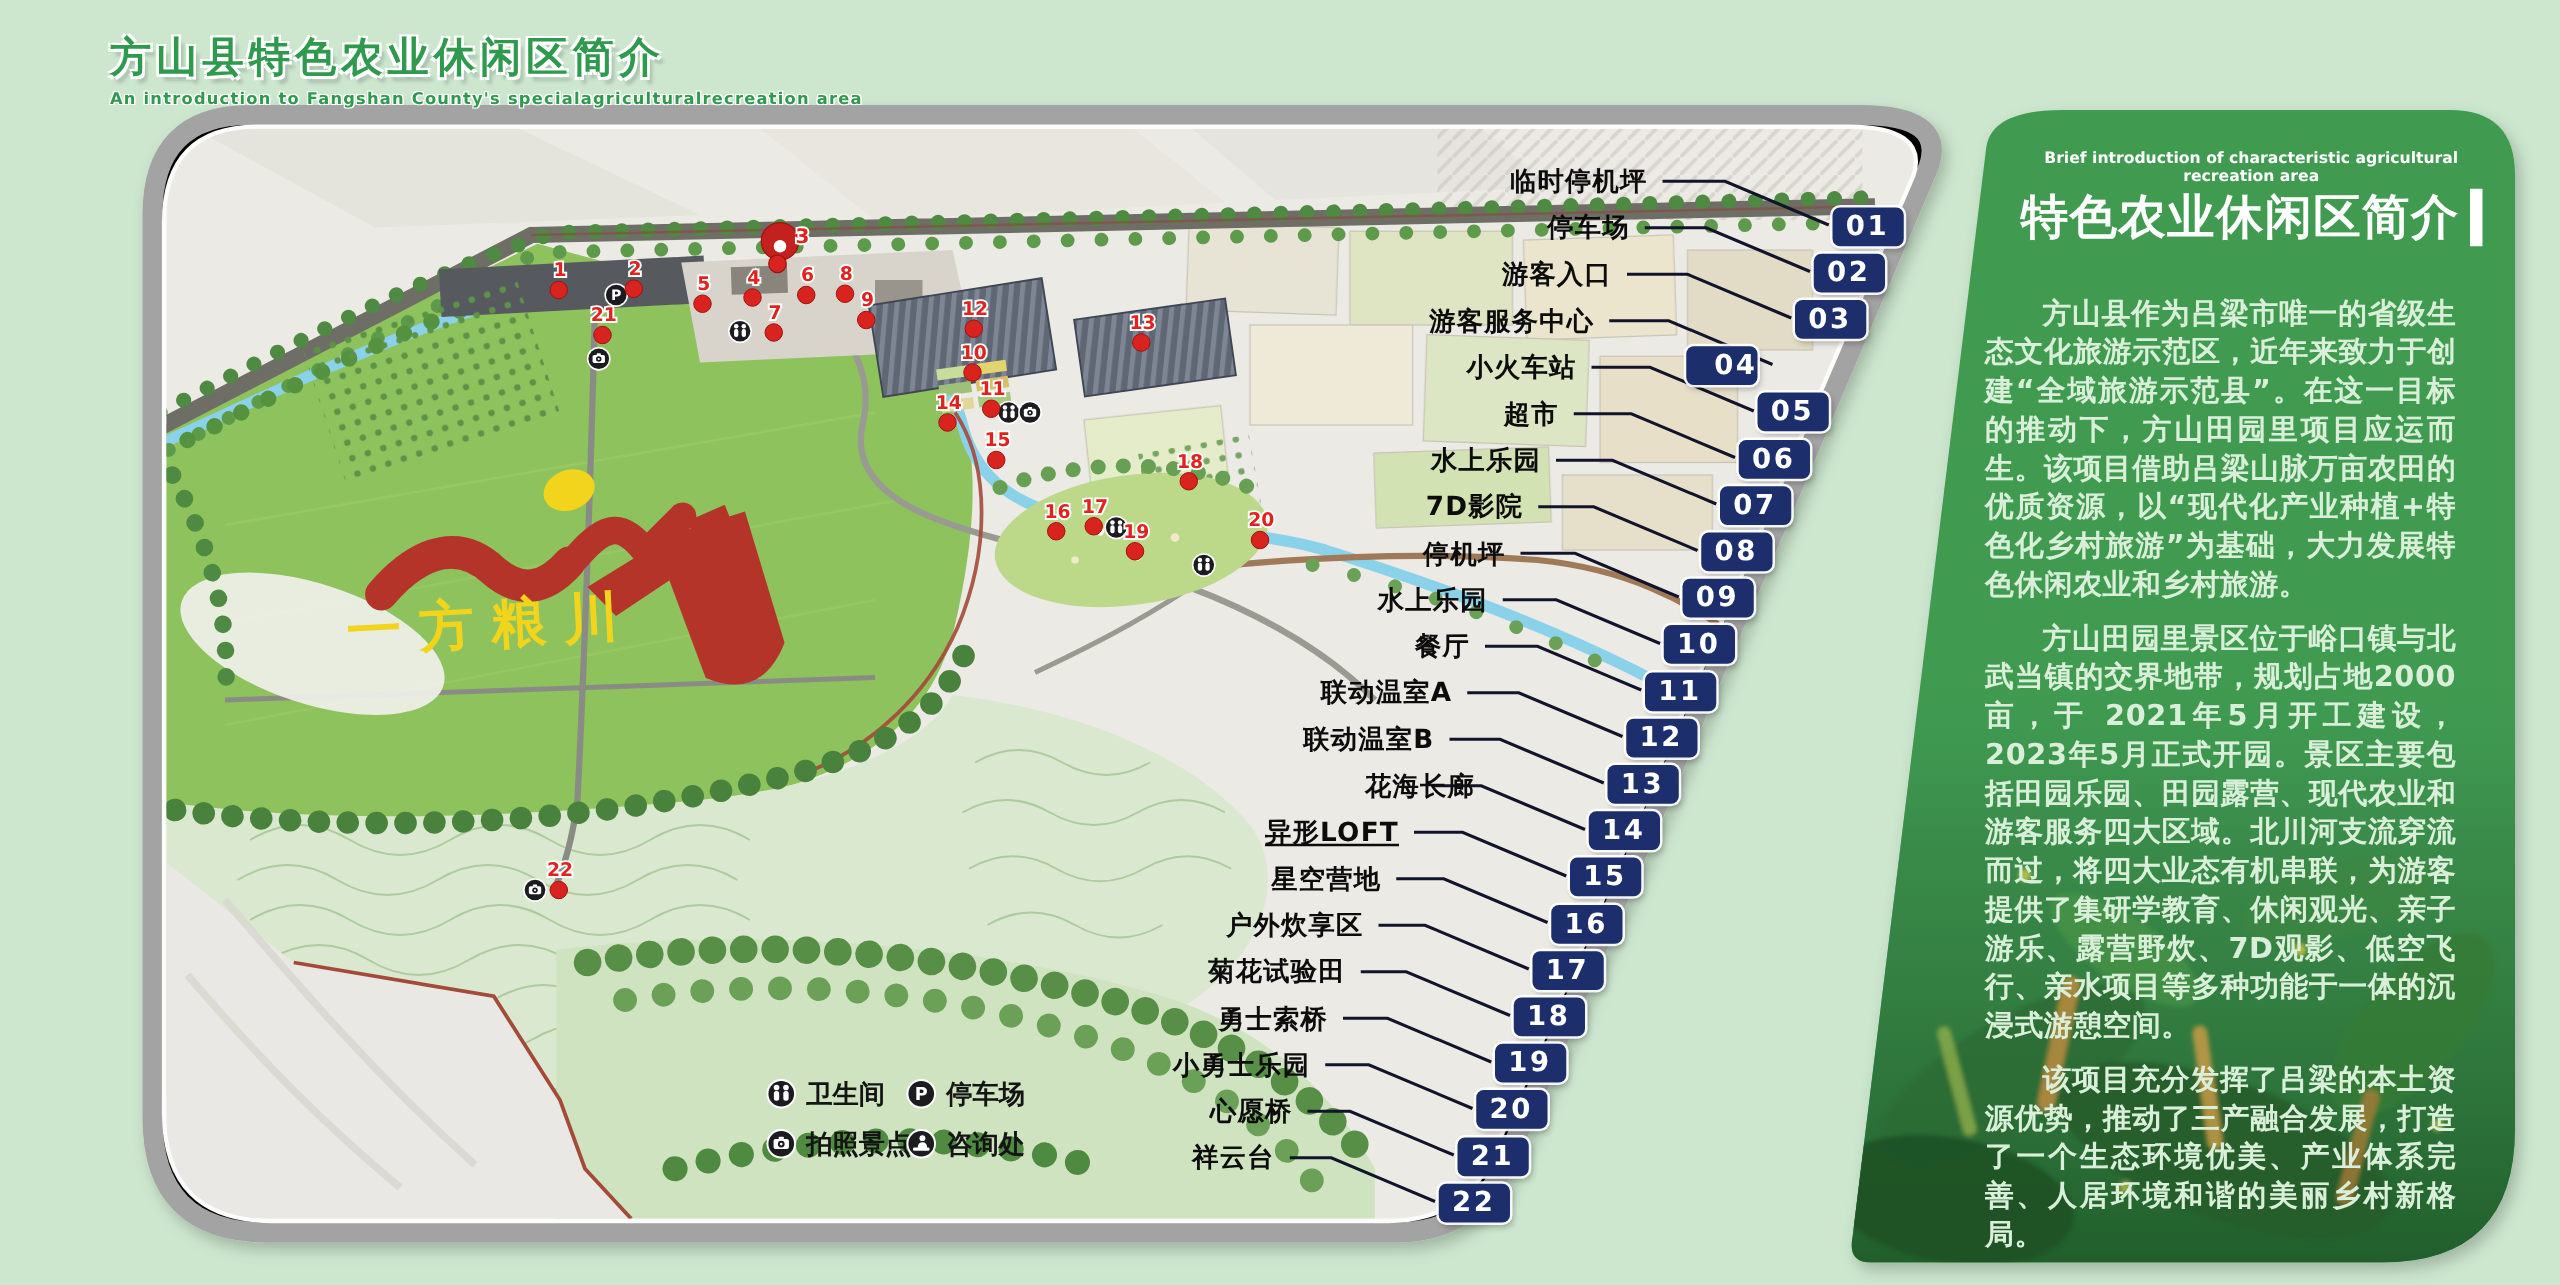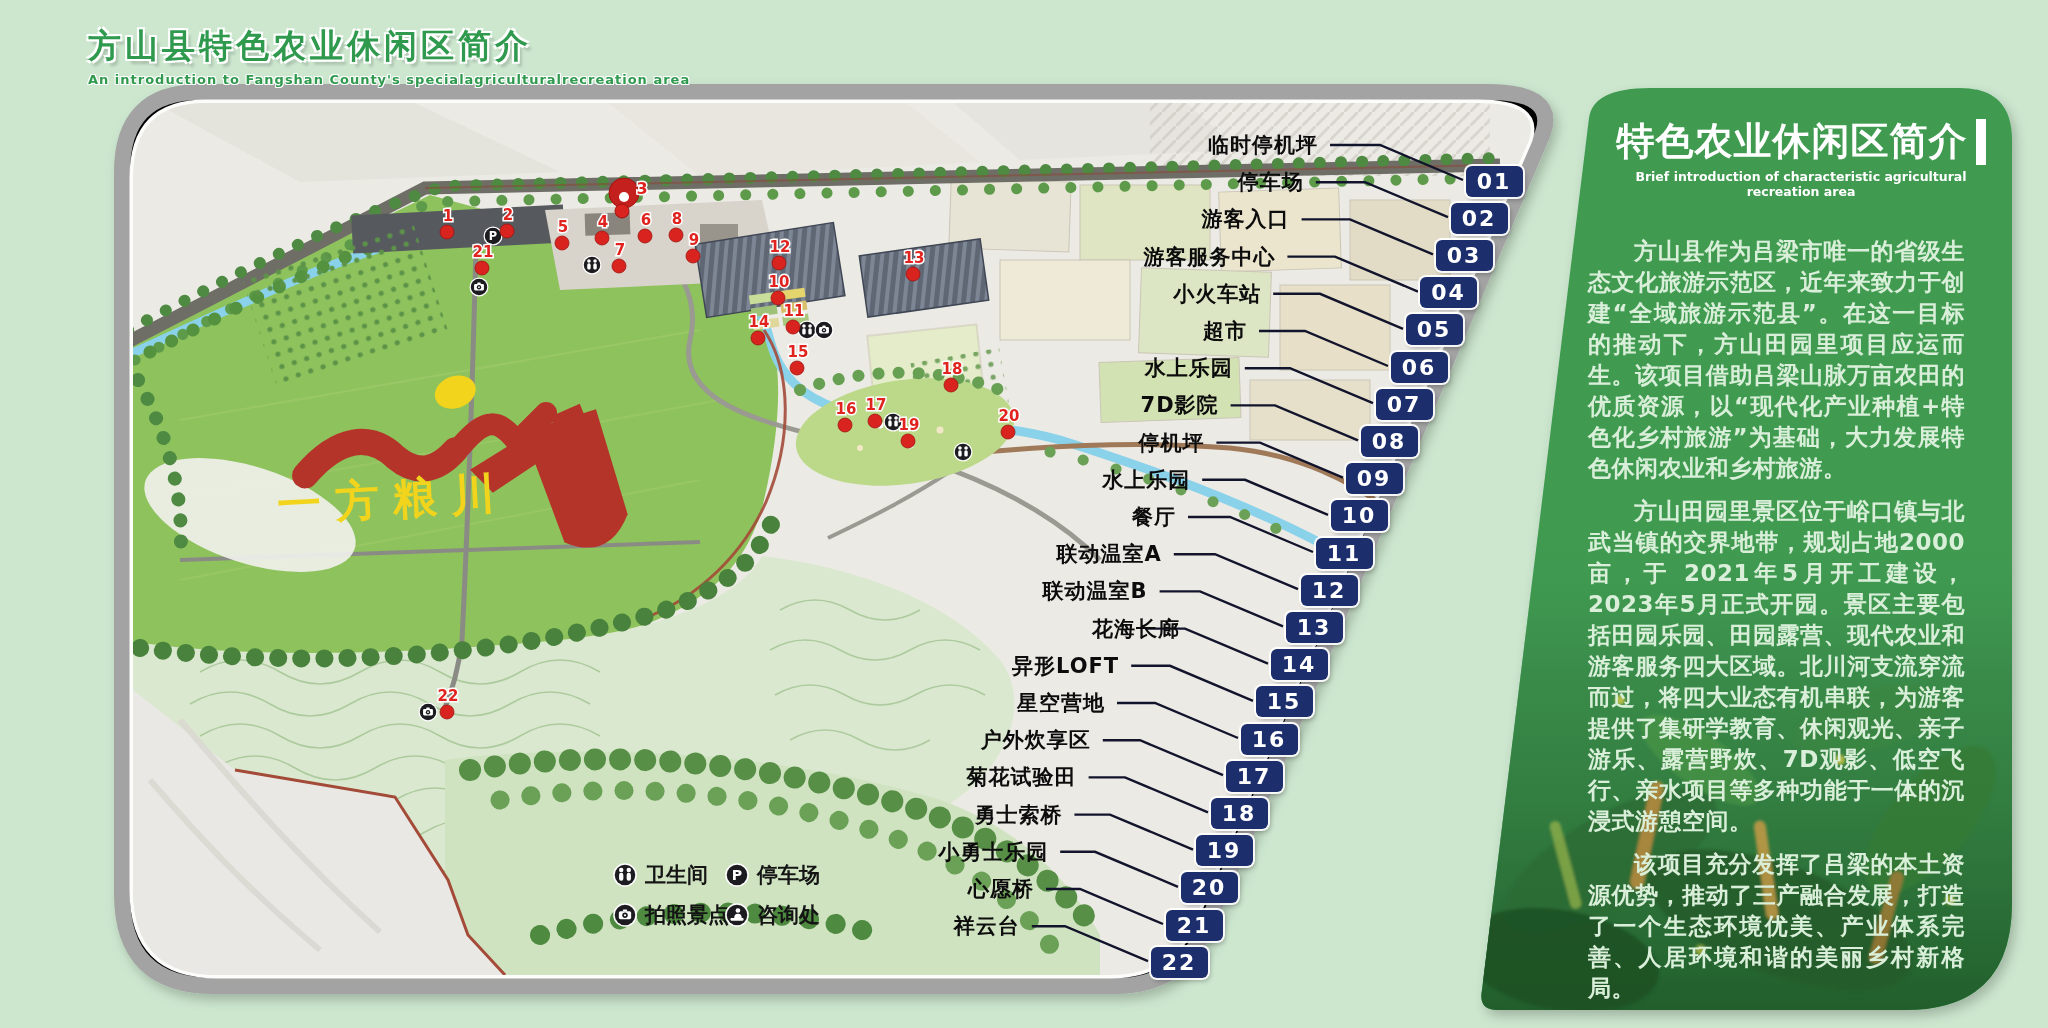--- a/index.html
+++ b/index.html
@@ -419,42 +419,42 @@
   </header>
 
   <div id="callouts">
       <div class="co-label" style="left: 978px; top: 129px;">临时停机坪</div>
       <div class="co-badge" style="left: 1465.5px; top: 165.5px;">01</div>
       <div class="co-label" style="left: 963.8px; top: 166.2px;">停车场</div>
       <div class="co-badge" style="left: 1450.5px; top: 202.7px;">02</div>
       <div class="co-label" style="left: 949.6px; top: 203.4px;">游客入口</div>
       <div class="co-badge" style="left: 1435.5px; top: 239.9px;">03</div>
       <div class="co-label" style="left: 935.4px; top: 240.6px;">游客服务中心</div>
-      <div class="co-badge" style="left: 1420px; top: 277.1px;">04</div>
+      <div class="co-badge" style="left: 1349px; top: 277.1px; text-align: right;">04</div>
       <div class="co-label" style="left: 921.2px; top: 277.8px;">小火车站</div>
       <div class="co-badge" style="left: 1405.5px; top: 314.3px;">05</div>
       <div class="co-label" style="left: 907px; top: 315px;">超市</div>
       <div class="co-badge" style="left: 1390.5px; top: 352px;">06</div>
       <div class="co-label" style="left: 892.8px; top: 352.2px;">水上乐园</div>
       <div class="co-badge" style="left: 1375.5px; top: 388.7px;">07</div>
       <div class="co-label" style="left: 878.6px; top: 389.4px;">7D影院</div>
       <div class="co-badge" style="left: 1360.5px; top: 425.9px;">08</div>
       <div class="co-label" style="left: 864.4px; top: 426.6px;">停机坪</div>
       <div class="co-badge" style="left: 1345.5px; top: 463.1px;">09</div>
       <div class="co-label" style="left: 850.2px; top: 463.8px;">水上乐园</div>
       <div class="co-badge" style="left: 1330.5px; top: 500.3px;">10</div>
       <div class="co-label" style="left: 836px; top: 501px;">餐厅</div>
       <div class="co-badge" style="left: 1315.5px; top: 537.5px;">11</div>
       <div class="co-label" style="left: 821.8px; top: 538.2px;">联动温室A</div>
       <div class="co-badge" style="left: 1300.5px; top: 574.7px;">12</div>
       <div class="co-label" style="left: 807.6px; top: 575.4px;">联动温室B</div>
       <div class="co-badge" style="left: 1285.5px; top: 611.9px;">13</div>
       <div class="co-label" style="left: 840px; top: 612.6px;">花海长廊</div>
       <div class="co-badge" style="left: 1270.5px; top: 649.1px;">14</div>
-      <div class="co-label" style="left: 779.2px; top: 649.8px;">异形LOFT</div>
+      <div class="co-label" style="left: 779.2px; top: 649.8px; text-decoration: underline;">异形LOFT</div>
       <div class="co-badge" style="left: 1255.5px; top: 686.3px;">15</div>
       <div class="co-label" style="left: 765px; top: 687px;">星空营地</div>
       <div class="co-badge" style="left: 1240.5px; top: 723.5px;">16</div>
       <div class="co-label" style="left: 750.8px; top: 724.2px;">户外炊享区</div>
       <div class="co-badge" style="left: 1225.5px; top: 760.7px;">17</div>
       <div class="co-label" style="left: 736.6px; top: 761.4px;">菊花试验田</div>
       <div class="co-badge" style="left: 1210.5px; top: 797.9px;">18</div>
       <div class="co-label" style="left: 722.4px; top: 798.6px;">勇士索桥</div>
       <div class="co-badge" style="left: 1195.5px; top: 835.1px;">19</div>
       <div class="co-label" style="left: 708.2px; top: 835.8px;">小勇士乐园</div>
@@ -510,25 +510,25 @@
               <circle cx="0.8" cy="-3.8" r="2" fill="#ffffff"></circle>
               <path d="M -2.4 2.8 Q -2.4 -1 0.8 -1 Q 4 -1 4 2.8 Z" fill="#ffffff"></path>
               <rect x="-5.6" y="2.6" width="11.2" height="2.2" rx="0.9" fill="#ffffff"></rect>
             </g>
           </svg></span>
         <span class="ltext">咨询处</span>
       </div>
     </div>
 
   <div id="gp-head">
+    <div id="gp-subtitle">Brief introduction of characteristic agricultural recreation area</div>
     <div id="gp-title-row">
       <span id="gp-title">特色农业休闲区简介</span>
       <span class="gp-bar"></span>
     </div>
-    <div id="gp-subtitle">Brief introduction of characteristic agricultural recreation area</div>
   </div>
 
   <div id="gp-paragraphs">
     <p>方山县作为吕梁市唯一的省级生态文化旅游示范区，近年来致力于创建“全域旅游示范县”。在这一目标的推动下，方山田园里项目应运而生。该项目借助吕梁山脉万亩农田的优质资源，以“现代化产业种植+特色化乡村旅游”为基础，大力发展特色休闲农业和乡村旅游。</p>
     <p>方山田园里景区位于峪口镇与北武当镇的交界地带，规划占地2000亩，于 2021年5月开工建设，2023年5月正式开园。景区主要包括田园乐园、田园露营、现代农业和游客服务四大区域。北川河支流穿流而过，将四大业态有机串联，为游客提供了集研学教育、休闲观光、亲子游乐、露营野炊、7D观影、低空飞行、亲水项目等多种功能于一体的沉浸式游憩空间。</p>
     <p>该项目充分发挥了吕梁的本土资源优势，推动了三产融合发展，打造了一个生态环境优美、产业体系完善、人居环境和谐的美丽乡村新格局。</p>
   </div>
 </div>
 
 </body></html>

